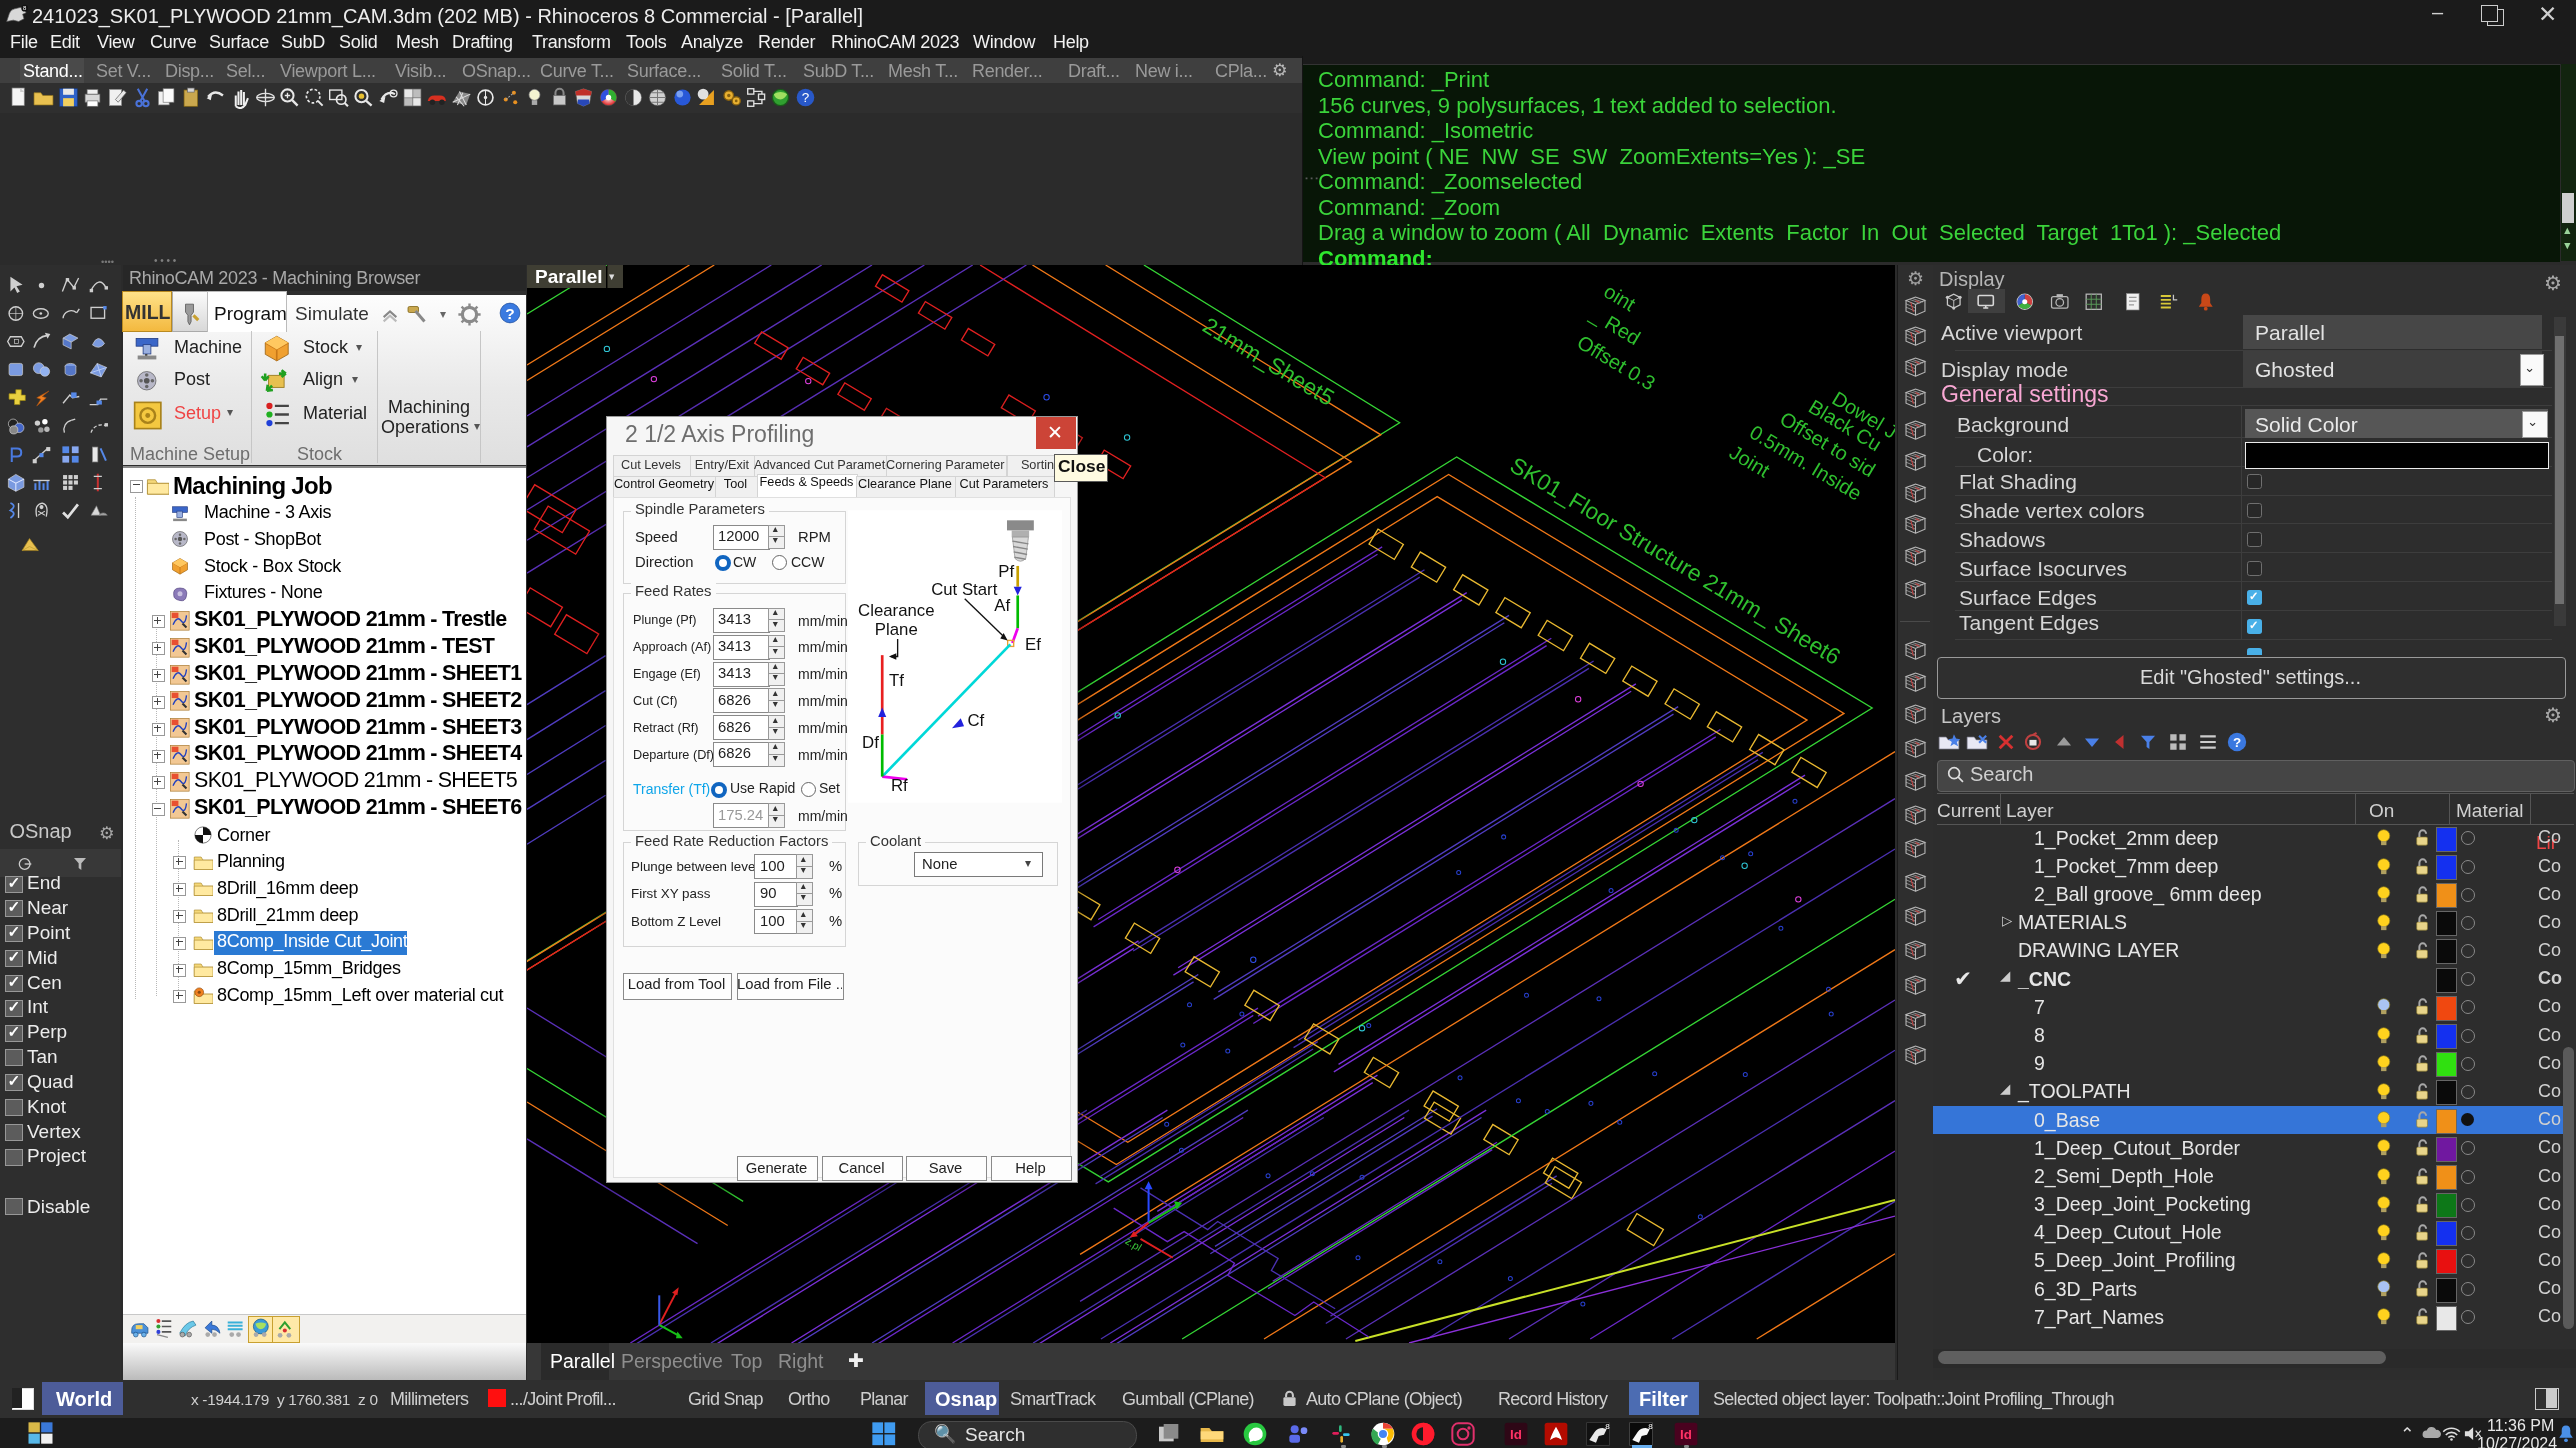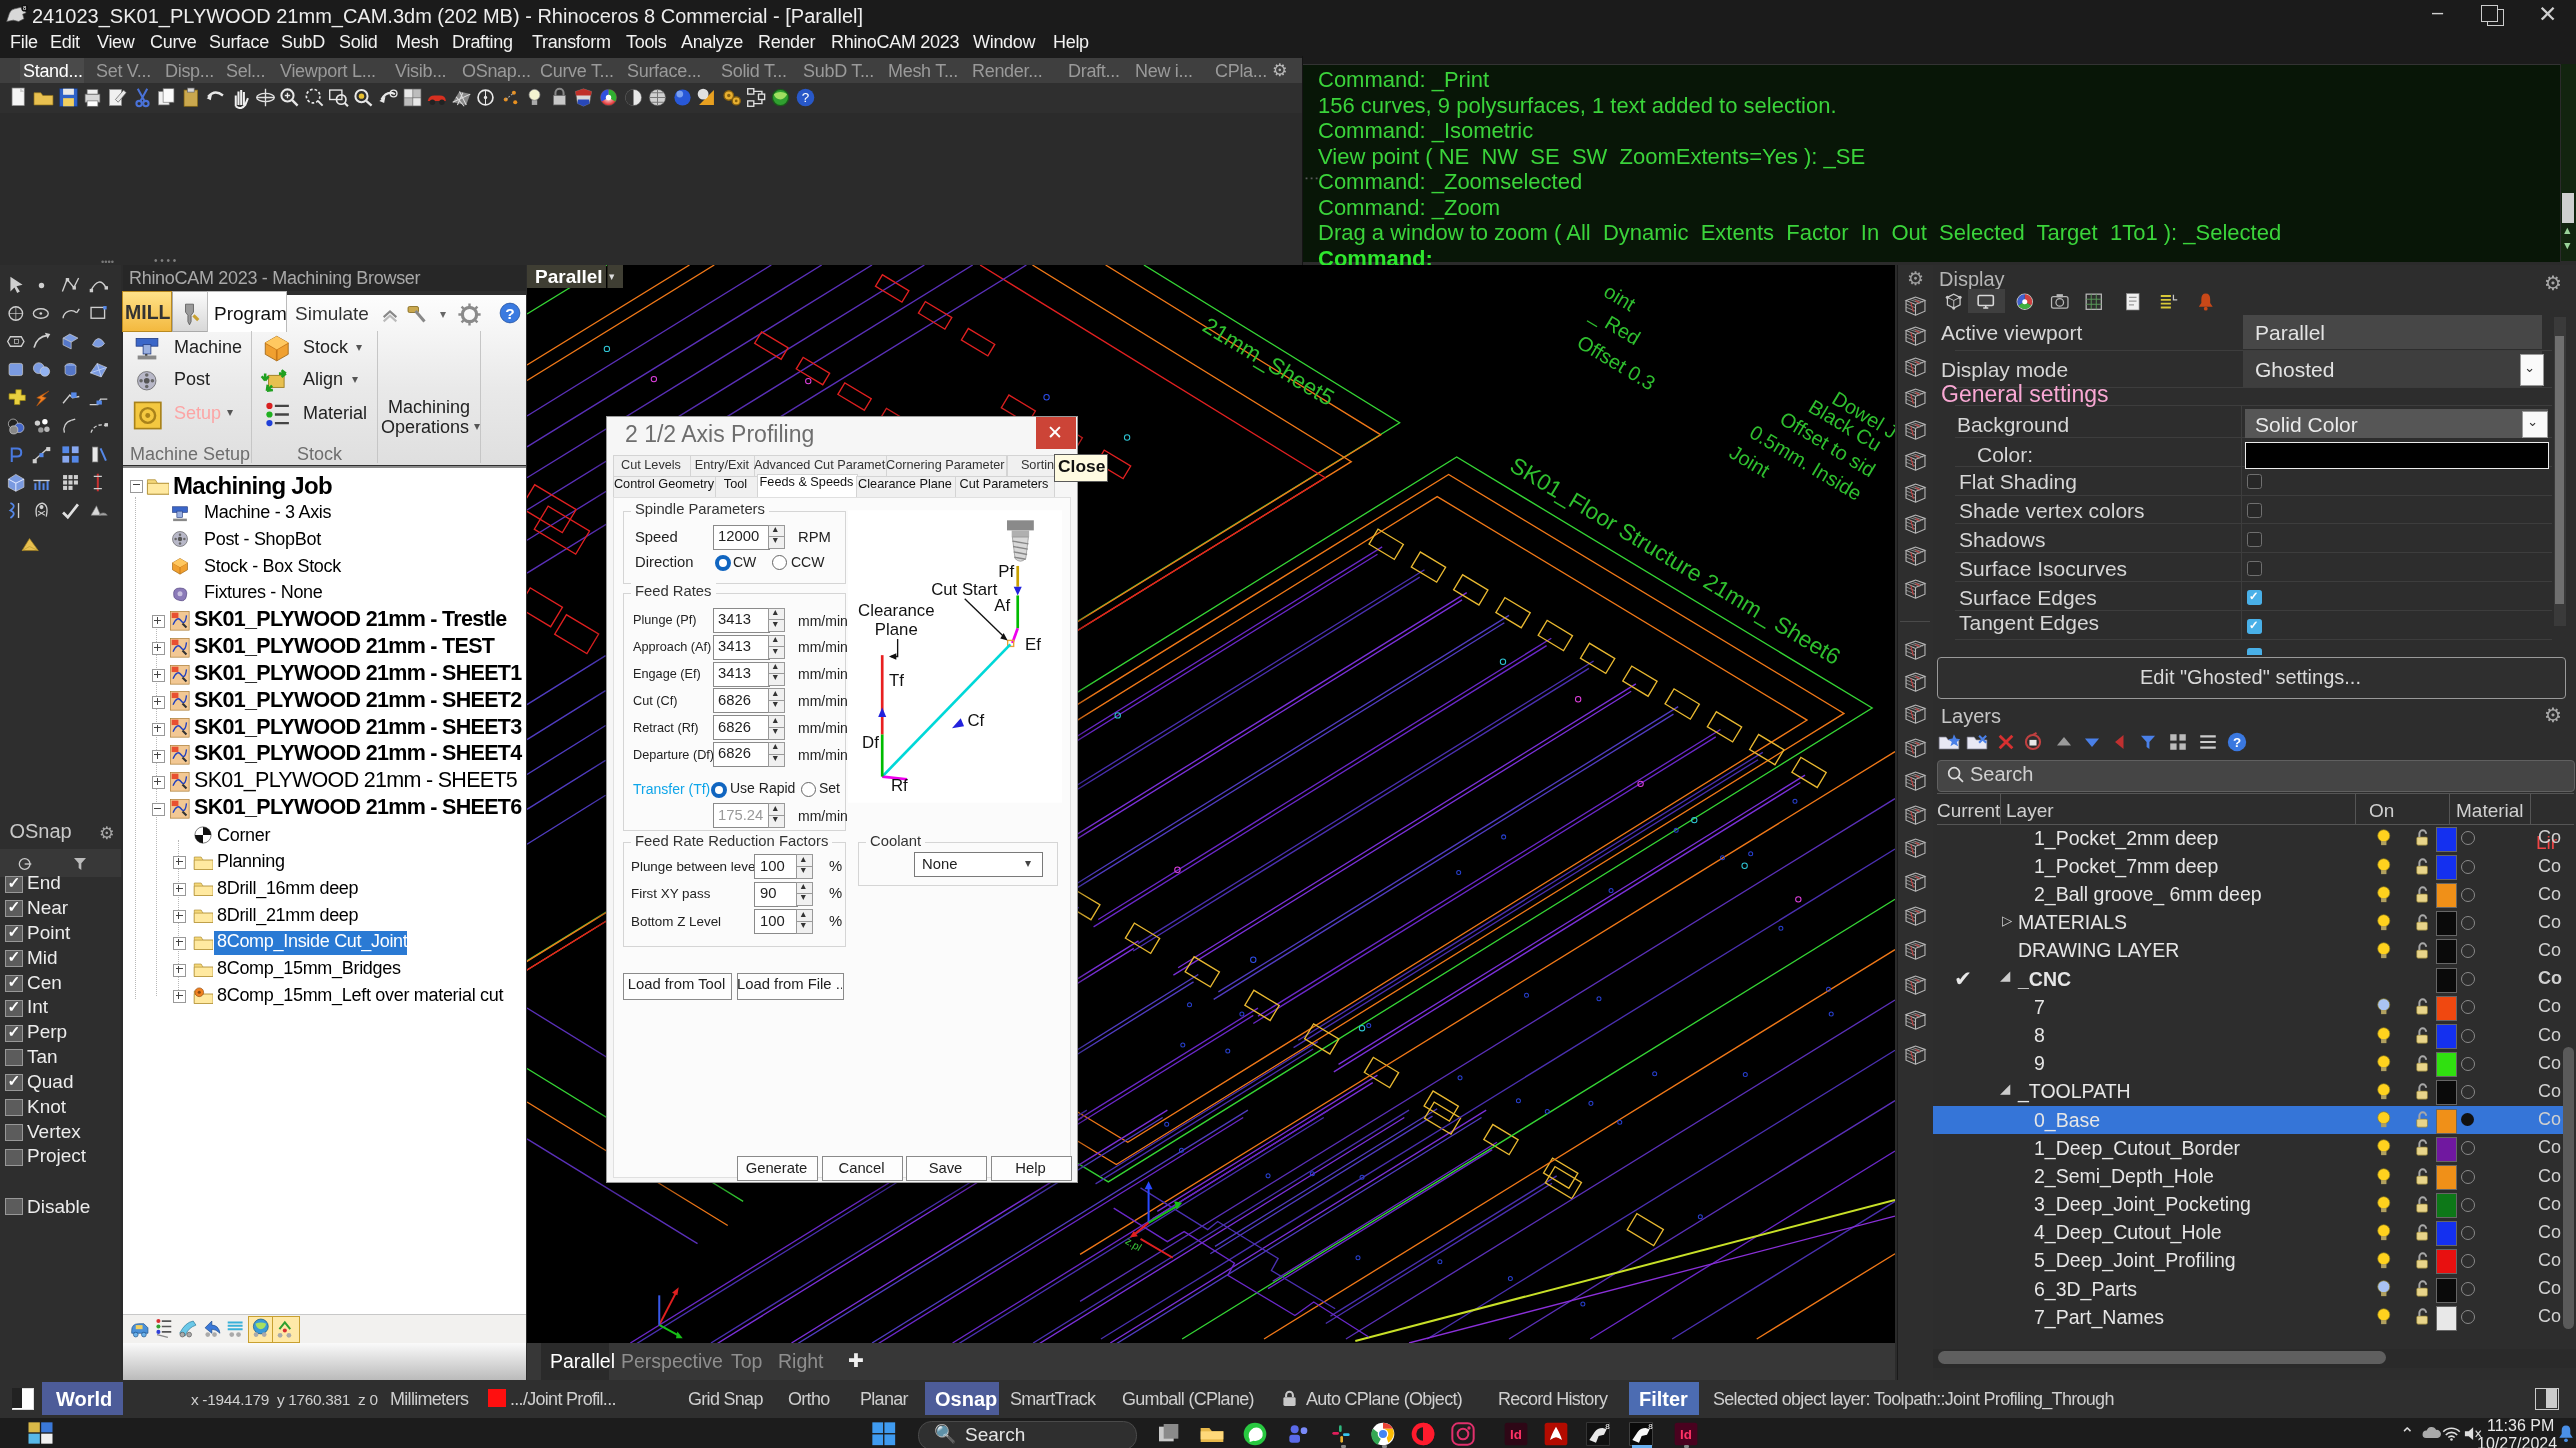--- a/index.html
+++ b/index.html
@@ -478,21 +478,21 @@
     <circle cx="26" cy="18" r="2.5" fill="#666"></circle>
     <circle cx="18" cy="10" r="2.5" fill="#666"></circle>
     <circle cx="18" cy="26" r="2.5" fill="#666"></circle>
   </svg>
 <div class="tx" style="left:174px;top:369px;font-size:18px;color:#222">Post</div>
 <svg class="abs" style="left:133px;top:400px" width="29.5" height="31" viewBox="0 0 36 36">
     <rect x="2" y="2" width="32" height="32" fill="#f4c840" stroke="#a8821a" stroke-width="2"></rect>
     <circle cx="18" cy="18" r="9" fill="none" stroke="#a8821a" stroke-width="3"></circle>
     <circle cx="18" cy="18" r="3" fill="#a8821a"></circle>
   </svg>
-<div class="tx" style="left:174px;top:403px;font-size:18px;color:#fca5a5">Setup</div>
+<div class="tx" style="left:174px;top:403px;font-size:18px;color:#ef4444">Setup</div>
 <div class="tx" style="left:227px;top:405px;font-size:12px;color:#555">▾</div>
 <svg class="abs" style="left:262px;top:333px" width="29.5" height="29.5" viewBox="0 0 36 36">
     <path d="M4 12 L18 4 L32 12 L32 26 L18 34 L4 26 Z" fill="#f0a030" stroke="#9a6210"></path>
     <path d="M4 12 L18 20 L32 12 M18 20 V34" stroke="#c87818" stroke-width="2" fill="none"></path>
     <path d="M4 12 L18 4 L32 12 L18 20 Z" fill="#ffc860"></path>
   </svg>
 <div class="tx" style="left:303px;top:337px;font-size:18px;color:#222">Stock</div>
 <div class="tx" style="left:356px;top:340px;font-size:12px;color:#555">▾</div>
 <svg class="abs" style="left:260px;top:365px" width="31" height="31" viewBox="0 0 36 36">
     <rect x="10" y="12" width="18" height="14" fill="#e8c050" stroke="#96771c"></rect>

